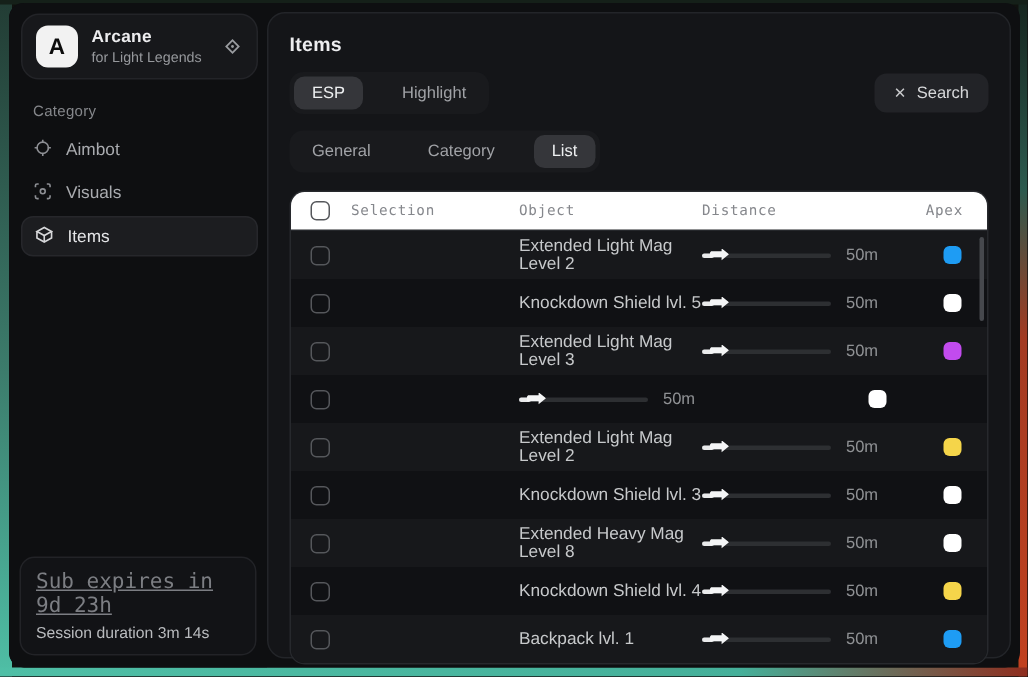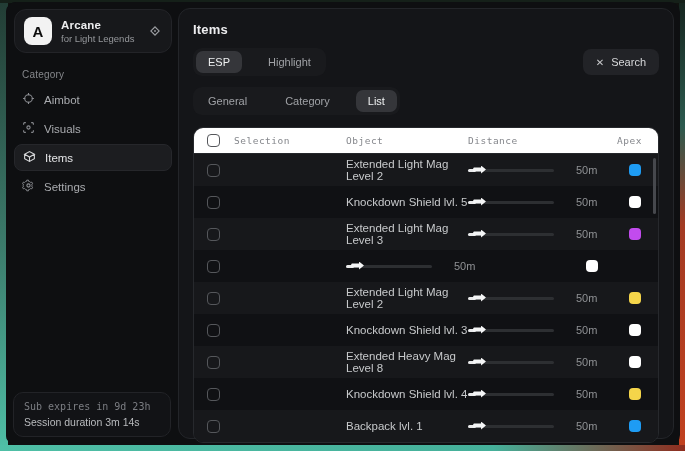--- a/index.html
+++ b/index.html
@@ -34,21 +34,21 @@
 
   .nav { display:flex; flex-direction:column; gap:2px; padding:0 6px 0 8px; }
   .nav-item { display:flex; align-items:center; gap:9px; height:27px; padding:0 8px;
               border-radius:8px; color:#a9abaf; font-size:11.5px; cursor:default; }
   .nav-item svg { flex:0 0 auto; stroke:#8d8f94; }
   .nav-item.active { background:#1c1d20; border:1px solid #26272b; color:#e4e5e7; }
   .nav-item.active svg { stroke:#d6d7d9; }
 
   .footer-card { position:absolute; left:7px; right:7px; bottom:8px; background:#121316;
                  border:1px solid #222327; border-radius:10px; padding:8px 10px; }
-  .foot1 { font-family:"DejaVu Sans Mono", monospace; color:#7c7e83; font-size:10px; }
+  .foot1 { font-family:"DejaVu Sans Mono", monospace; color:#7c7e83; font-size:14px;text-decoration:underline; }
   .foot2 { color:#b9bbbe; font-size:10.5px; margin-top:4px; }
 
   
   .main { position:absolute; left:172px; top:6px; right:6px; bottom:6px; background:#141518;
           border:1px solid #232529; border-radius:12px; padding:13px 14px; }
   .page-title { color:#ededef; font-size:13px; font-weight:700; letter-spacing:.2px; }
 
   .toolbar-row { display:flex; align-items:center; justify-content:space-between; margin-top:11px; }
   .seg { display:inline-flex; background:#191a1d; border-radius:9px; padding:3px; gap:14px; }
   .seg .pill { border:none; background:transparent; color:#a0a2a6; font-size:11px;
@@ -64,21 +64,21 @@
   .table { margin-top:12px; border:1px solid #27292d; border-radius:10px; overflow:hidden; position:relative; }
   .trow { display:grid; grid-template-columns:40px 112px 1fr 140px 50px; align-items:center; height:32px; }
   .thead { height:26px; background:#ffffff; border-bottom:1px solid #25272b; }
   .thead span { font-family:"DejaVu Sans Mono", monospace; font-size:9.5px; color:#85878c; letter-spacing:.5px; }
   .trow .c-color { justify-self:end; padding-right:16px; }
   .tbody .trow:nth-child(odd)  { background:#17181b; }
   .tbody .trow:nth-child(even) { background:#101114; }
   .checkbox { width:13px; height:13px; border:1.5px solid #55575b; border-radius:4px;
               margin-left:13px; background:transparent; }
   .obj-name { color:#c7c9cb; font-size:11.5px; }
-  .dist-cell { display:flex; align-items:center; gap:22px; }
+  .dist-cell { display:flex; align-items:center; gap:10px; }
   .slider { position:relative; width:86px; height:3px; background:#2d2f32; border-radius:2px; }
   .slider .fill { position:absolute; left:0; top:0; bottom:0; width:8px; background:#e9eaeb; border-radius:2px; }
   .slider .handle { position:absolute; left:5px; top:-3px; width:13px; height:8px;
                     background:#f4f5f6; border-radius:4px;
                     clip-path:polygon(0 25%, 62% 25%, 62% 0, 100% 50%, 62% 100%, 62% 75%, 0 75%); }
   .dist-val { color:#8f9194; font-size:11px; }
   .swatch { width:12px; height:12px; border-radius:4px; justify-self:end; margin-right:17px; }
   .scroll-thumb { position:absolute; right:2px; top:30px; width:3px; height:56px;
                   background:#46484d; border-radius:2px; }
 </style>
@@ -123,27 +123,20 @@
             </svg></span>
           <span>Visuals</span>
         </div>
         <div class="nav-item active">
           <span><svg width="13" height="13" viewBox="0 0 24 24" fill="none" stroke-width="2">
               <path d="M21 8l-9-5-9 5 9 5 9-5zM3 8v8l9 5 9-5V8"></path>
               <path d="M12 13v8"></path>
             </svg></span>
           <span>Items</span>
         </div>
-        <div class="nav-item">
-          <span><svg width="13" height="13" viewBox="0 0 24 24" fill="none" stroke-width="2">
-              <circle cx="12" cy="12" r="3"></circle>
-              <path d="M19.4 15a7.9 7.9 0 000-6l2-1.2-2-3.4-2.2 1a8 8 0 00-5.2-3V0h0-4v2.4a8 8 0 00-5.2 3l-2.2-1-2 3.4L.6 9a7.9 7.9 0 000 6l-2 1.2 2 3.4 2.2-1a8 8 0 005.2 3V24h4v-2.4a8 8 0 005.2-3l2.2 1 2-3.4z" transform="scale(.82) translate(2.6 2.6)"></path>
-            </svg></span>
-          <span>Settings</span>
-        </div>
       </nav>
 
     <div class="footer-card">
       <div class="foot1">Sub expires in 9d 23h</div>
       <div class="foot2">Session duration 3m 14s</div>
     </div>
   </aside>
 
   <main class="main">
     <div class="page-title">Items</div>

